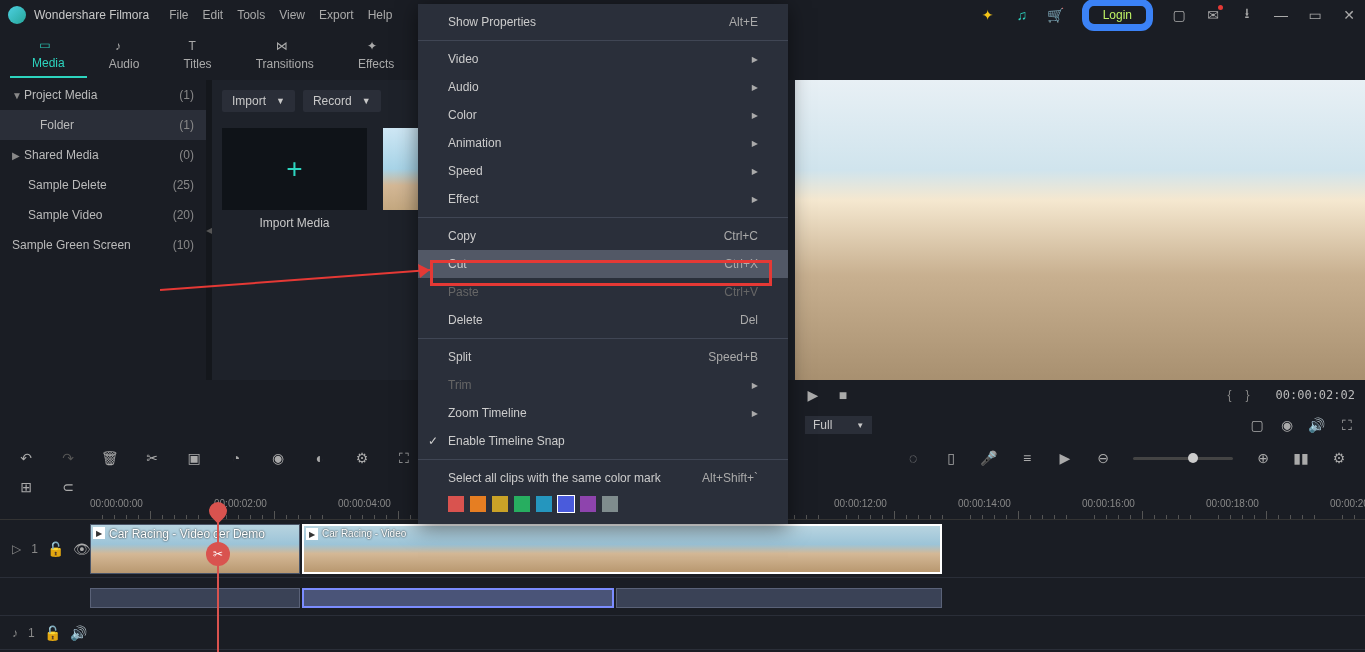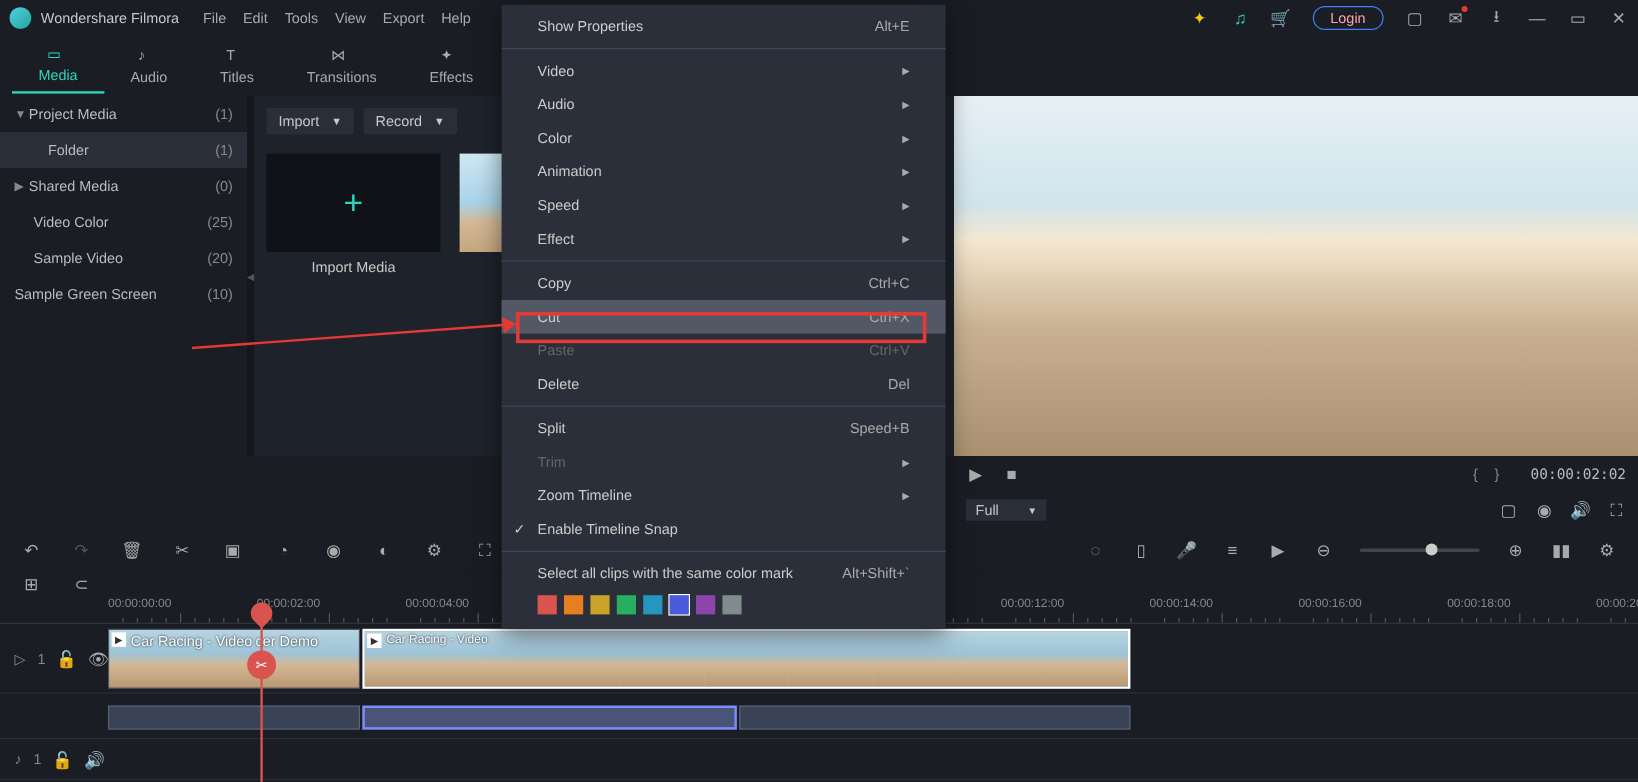--- a/index.html
+++ b/index.html
@@ -4,21 +4,21 @@
 <style>
 *{margin:0;padding:0;box-sizing:border-box;font-family:"Segoe UI",Arial,sans-serif;font-size:12px;user-select:none}
 body{background:#1a1d24;color:#c8c8c8;width:1365px;height:652px;overflow:hidden;position:relative}
 .titlebar{height:30px;background:#1a1d24;display:flex;align-items:center;padding:0 8px}
 .logo{width:18px;height:18px;background:linear-gradient(135deg,#4dd0e1,#26a69a);border-radius:50%;margin-right:8px}
 .app-title{color:#c8c8c8;margin-right:20px}
 .menu-bar{display:flex;gap:14px}
 .menu-item{color:#aaa;cursor:pointer}
 .titlebar-right{margin-left:auto;display:flex;align-items:center;gap:18px}
 .ico{width:16px;height:16px;display:inline-flex;align-items:center;justify-content:center;color:#aaa;cursor:pointer;font-size:14px}
-.login-btn{border:1px solid #3b82f6;color:#fca5a5;padding:2px 14px;border-radius:12px;cursor:pointer}
+.login-btn{border:7px solid #3b82f6;color:#bef264;padding:2px 14px;border-radius:12px;cursor:pointer}
 .tab-row{height:50px;display:flex;align-items:center;padding:0 10px;gap:0}
 .tab{display:flex;flex-direction:column;align-items:center;gap:4px;padding:6px 22px;cursor:pointer;color:#aaa}
 .tab.active{color:#2dd4bf;border-bottom:2px solid #2dd4bf}
 .tab-ico{width:18px;height:14px}
 .main{display:flex;height:300px}
 .sidebar{width:206px;background:#1a1d24}
 .sb-item{display:flex;align-items:center;padding:8px 12px;cursor:pointer}
 .sb-item.active{background:#2a2e38}
 .chev{width:12px;color:#888;font-size:10px}
 .sb-label{flex:1;color:#bbb}
@@ -143,21 +143,21 @@
     <div class="sb-item active" style="padding-left:40px">
         <span class="sb-label">Folder</span>
         <span class="sb-count">(1)</span>
       </div>
     <div class="sb-item">
         <span class="chev">▶</span>
         <span class="sb-label">Shared Media</span>
         <span class="sb-count">(0)</span>
       </div>
     <div class="sb-item" style="padding-left:28px">
-        <span class="sb-label">Video Color</span>
+        <span class="sb-label">Sample Delete</span>
         <span class="sb-count">(25)</span>
       </div>
     <div class="sb-item" style="padding-left:28px">
         <span class="sb-label">Sample Video</span>
         <span class="sb-count">(20)</span>
       </div>
     <div class="sb-item" style="padding-left:12px">
         <span class="sb-label">Sample Green Screen</span>
         <span class="sb-count">(10)</span>
       </div>

